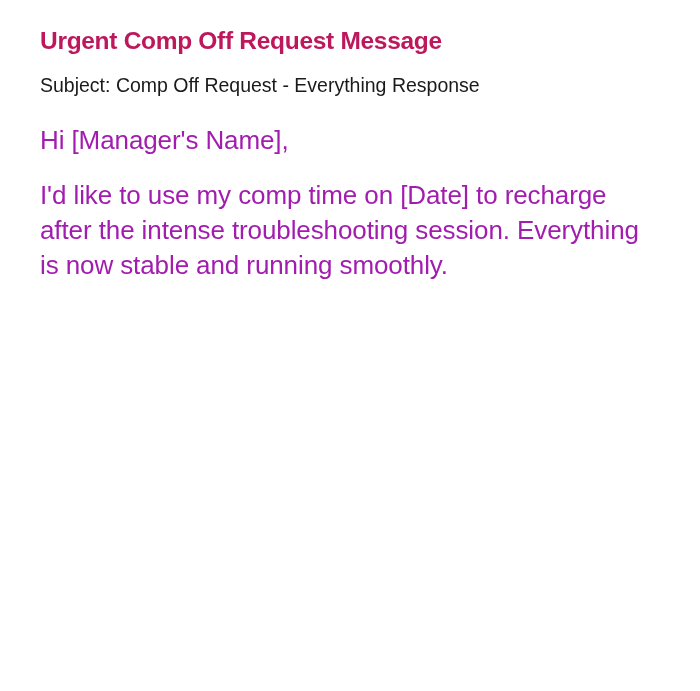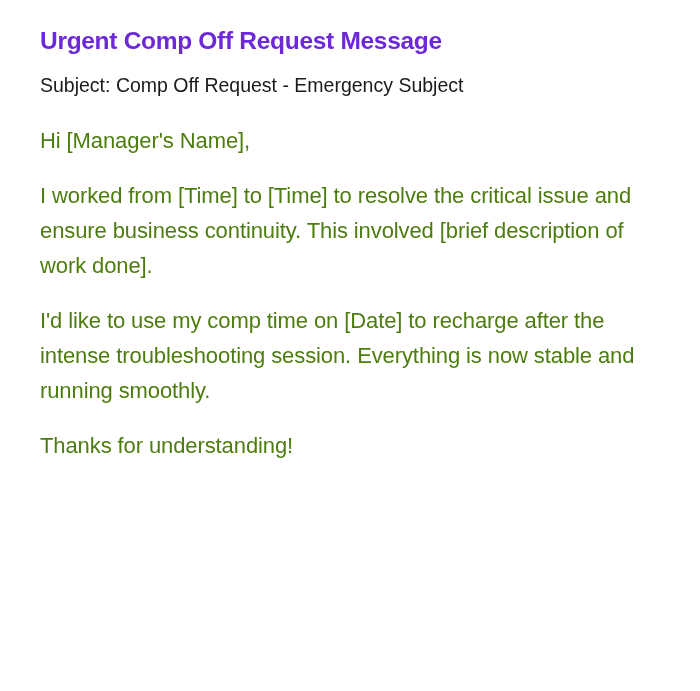--- a/index.html
+++ b/index.html
@@ -16,44 +16,42 @@
     }
     .doc {
       position: relative;
       padding: 24px 40px 0 40px;
       box-sizing: border-box;
       width: 700px;
     }
     .title {
       font-size: 24.5px;
       font-weight: bold;
-      color: #6d28d9;
+      color: #be185d;
       margin: 0;
       line-height: 34px;
       letter-spacing: -0.3px;
     }
     .subject {
       font-size: 19.5px;
       line-height: 35px;
       margin: 10px 0 0 0;
       color: #1a1a1a;
     }
     .para {
-      font-size: 22px;
+      font-size: 26px;
       line-height: 35px;
       margin: 20px 0 0 0;
-      color: #4d7c0f;
+      color: #a21caf;
       letter-spacing: -0.1px;
       width: 610px;
     }
     .greeting { margin-top: 20px; }
   </style>
 </head>
 <body>
 
 <div class="doc">
   <h1 class="title">Urgent Comp Off Request Message</h1>
-  <p class="subject">Subject: Comp Off Request - Emergency Subject</p>
+  <p class="subject">Subject: Comp Off Request - Everything Response</p>
   <p class="para greeting">Hi [Manager's Name],</p>
-  <p class="para">I worked from [Time] to [Time] to resolve the critical issue and ensure business continuity. This involved [brief description of work done].</p>
   <p class="para">I'd like to use my comp time on [Date] to recharge after the intense troubleshooting session. Everything is now stable and running smoothly.</p>
-  <p class="para">Thanks for understanding!</p>
 </div>
 
 </body></html>

